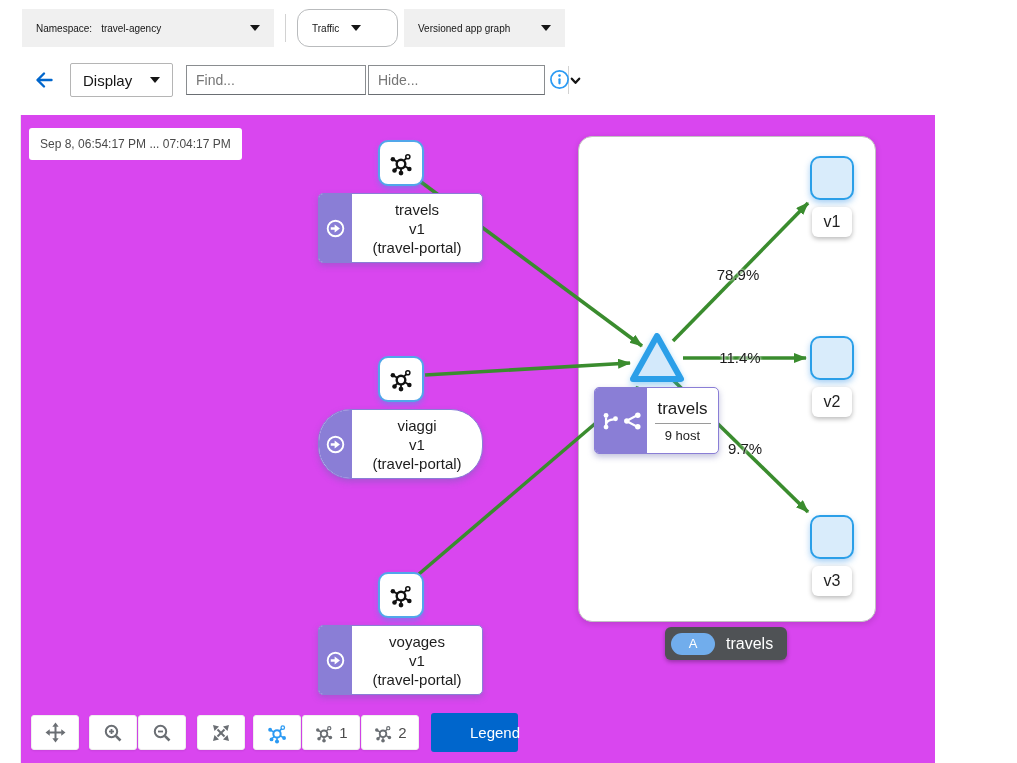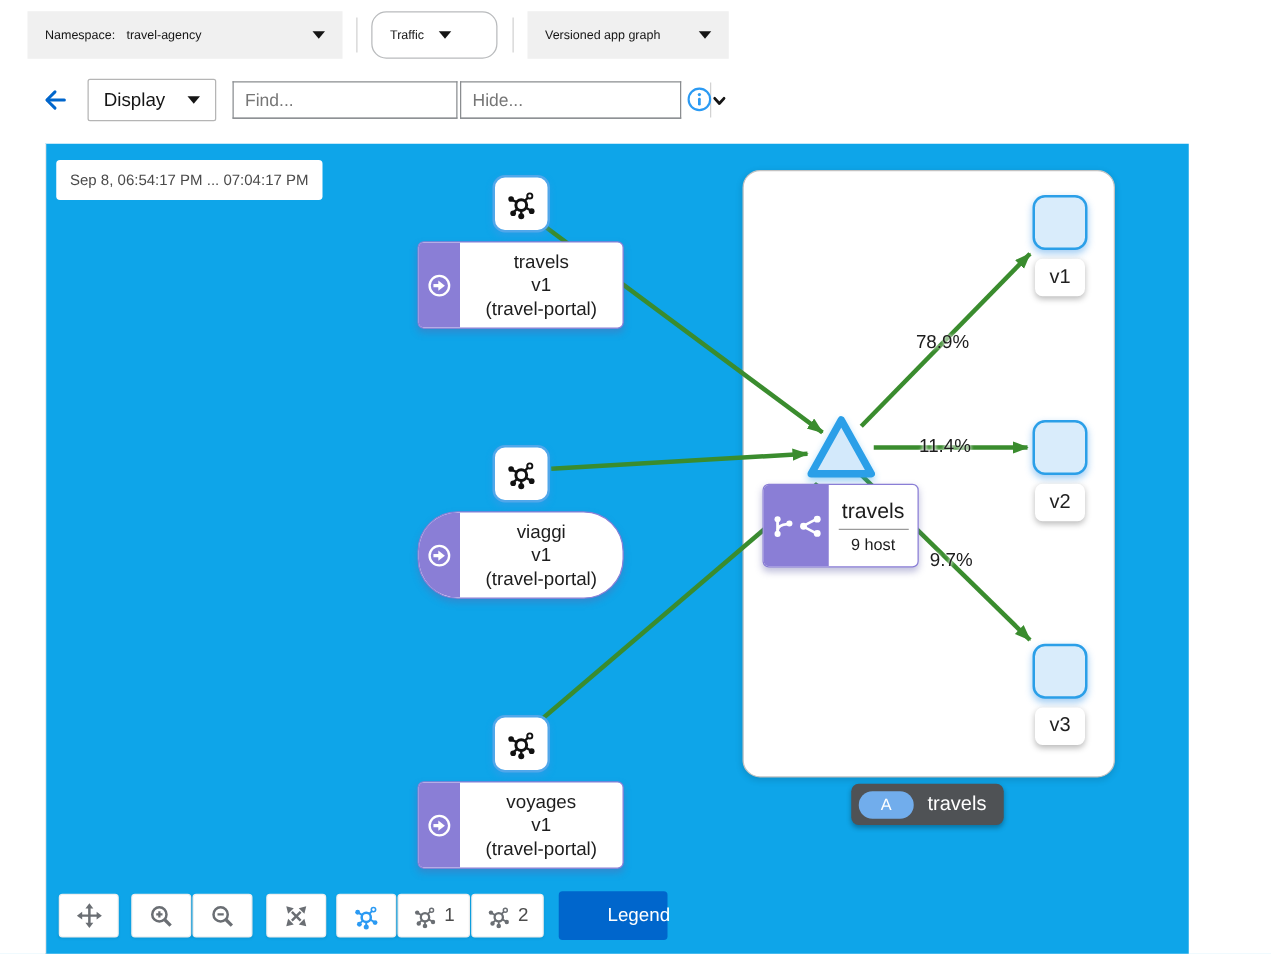--- a/index.html
+++ b/index.html
@@ -22,22 +22,22 @@
   .combo { position:absolute; top:65px; height:30px; background:#fff; border:1px solid #8a8d90;
            border-bottom-color:#6a6e73; display:flex; align-items:stretch; }
   .combo input { border:none; outline:none; flex:1; font-size:14px; padding:0 9px;
                  font-family:Liberation Sans, sans-serif; color:#0369a1; background:transparent; }
   .combo input::placeholder { color:#767676; }
   .combo .chev { width:28px; display:flex; align-items:center; justify-content:center;
                  border-left:1px solid #d2d2d2; cursor:pointer; }
   .icon-btn { position:absolute; background:none; border:none; cursor:pointer; }
 
   
-  .graph { position:absolute; left:36px; top:115px; width:915px; height:648px;
-           background:#0ea5e9; border-left:1px solid #ececec; }
+  .graph { position:absolute; left:20px; top:115px; width:915px; height:648px;
+           background:#d946ef; border-left:1px solid #ececec; }
   .abs { position:absolute; }
 
   .timestamp { left:8px; top:13px; height:32px; line-height:32px; padding:0 11px;
                background:#fff; border-radius:3px; font-size:12px; color:#4a4a4a; }
 
   .edges { left:0; top:0; width:997px; height:648px; pointer-events:none; }
 
   .groupbox { left:557px; top:21px; width:298px; height:486px; background:#fff;
               border:1px solid #c2c2c2; border-radius:14px;
               box-shadow:0 2px 6px rgba(0,0,0,.14); }
@@ -93,21 +93,21 @@
     <span>Namespace:</span>
     <span style="margin-left:9px;">travel-agency</span>
     <span class="caret" style="margin-left:auto;"></span>
   </div>
   <div class="vsep" style="left:285px;"></div>
   <div class="dd dd-white" style="left:297px; width:101px;">
     <span>Traffic</span>
     <span class="caret"></span>
   </div>
   <div class="vsep" style="left:410px;"></div>
-  <div class="dd dd-gray" style="left:422px; width:161px;">
+  <div class="dd dd-gray" style="left:404px; width:161px;">
     <span>Versioned app graph</span>
     <span class="caret" style="margin-left:auto;"></span>
   </div>
 
   <button class="icon-btn" style="left:33px; top:69px;">
     <svg width="22" height="22" viewBox="0 0 22 22">
       <path d="M11 4.5 L4.5 11 L11 17.5" fill="none" stroke="#06c" stroke-width="2.4" stroke-linecap="round" stroke-linejoin="round"></path>
       <line x1="5" y1="11" x2="18.5" y2="11" stroke="#06c" stroke-width="2.4" stroke-linecap="round"></line>
     </svg>
   </button>

